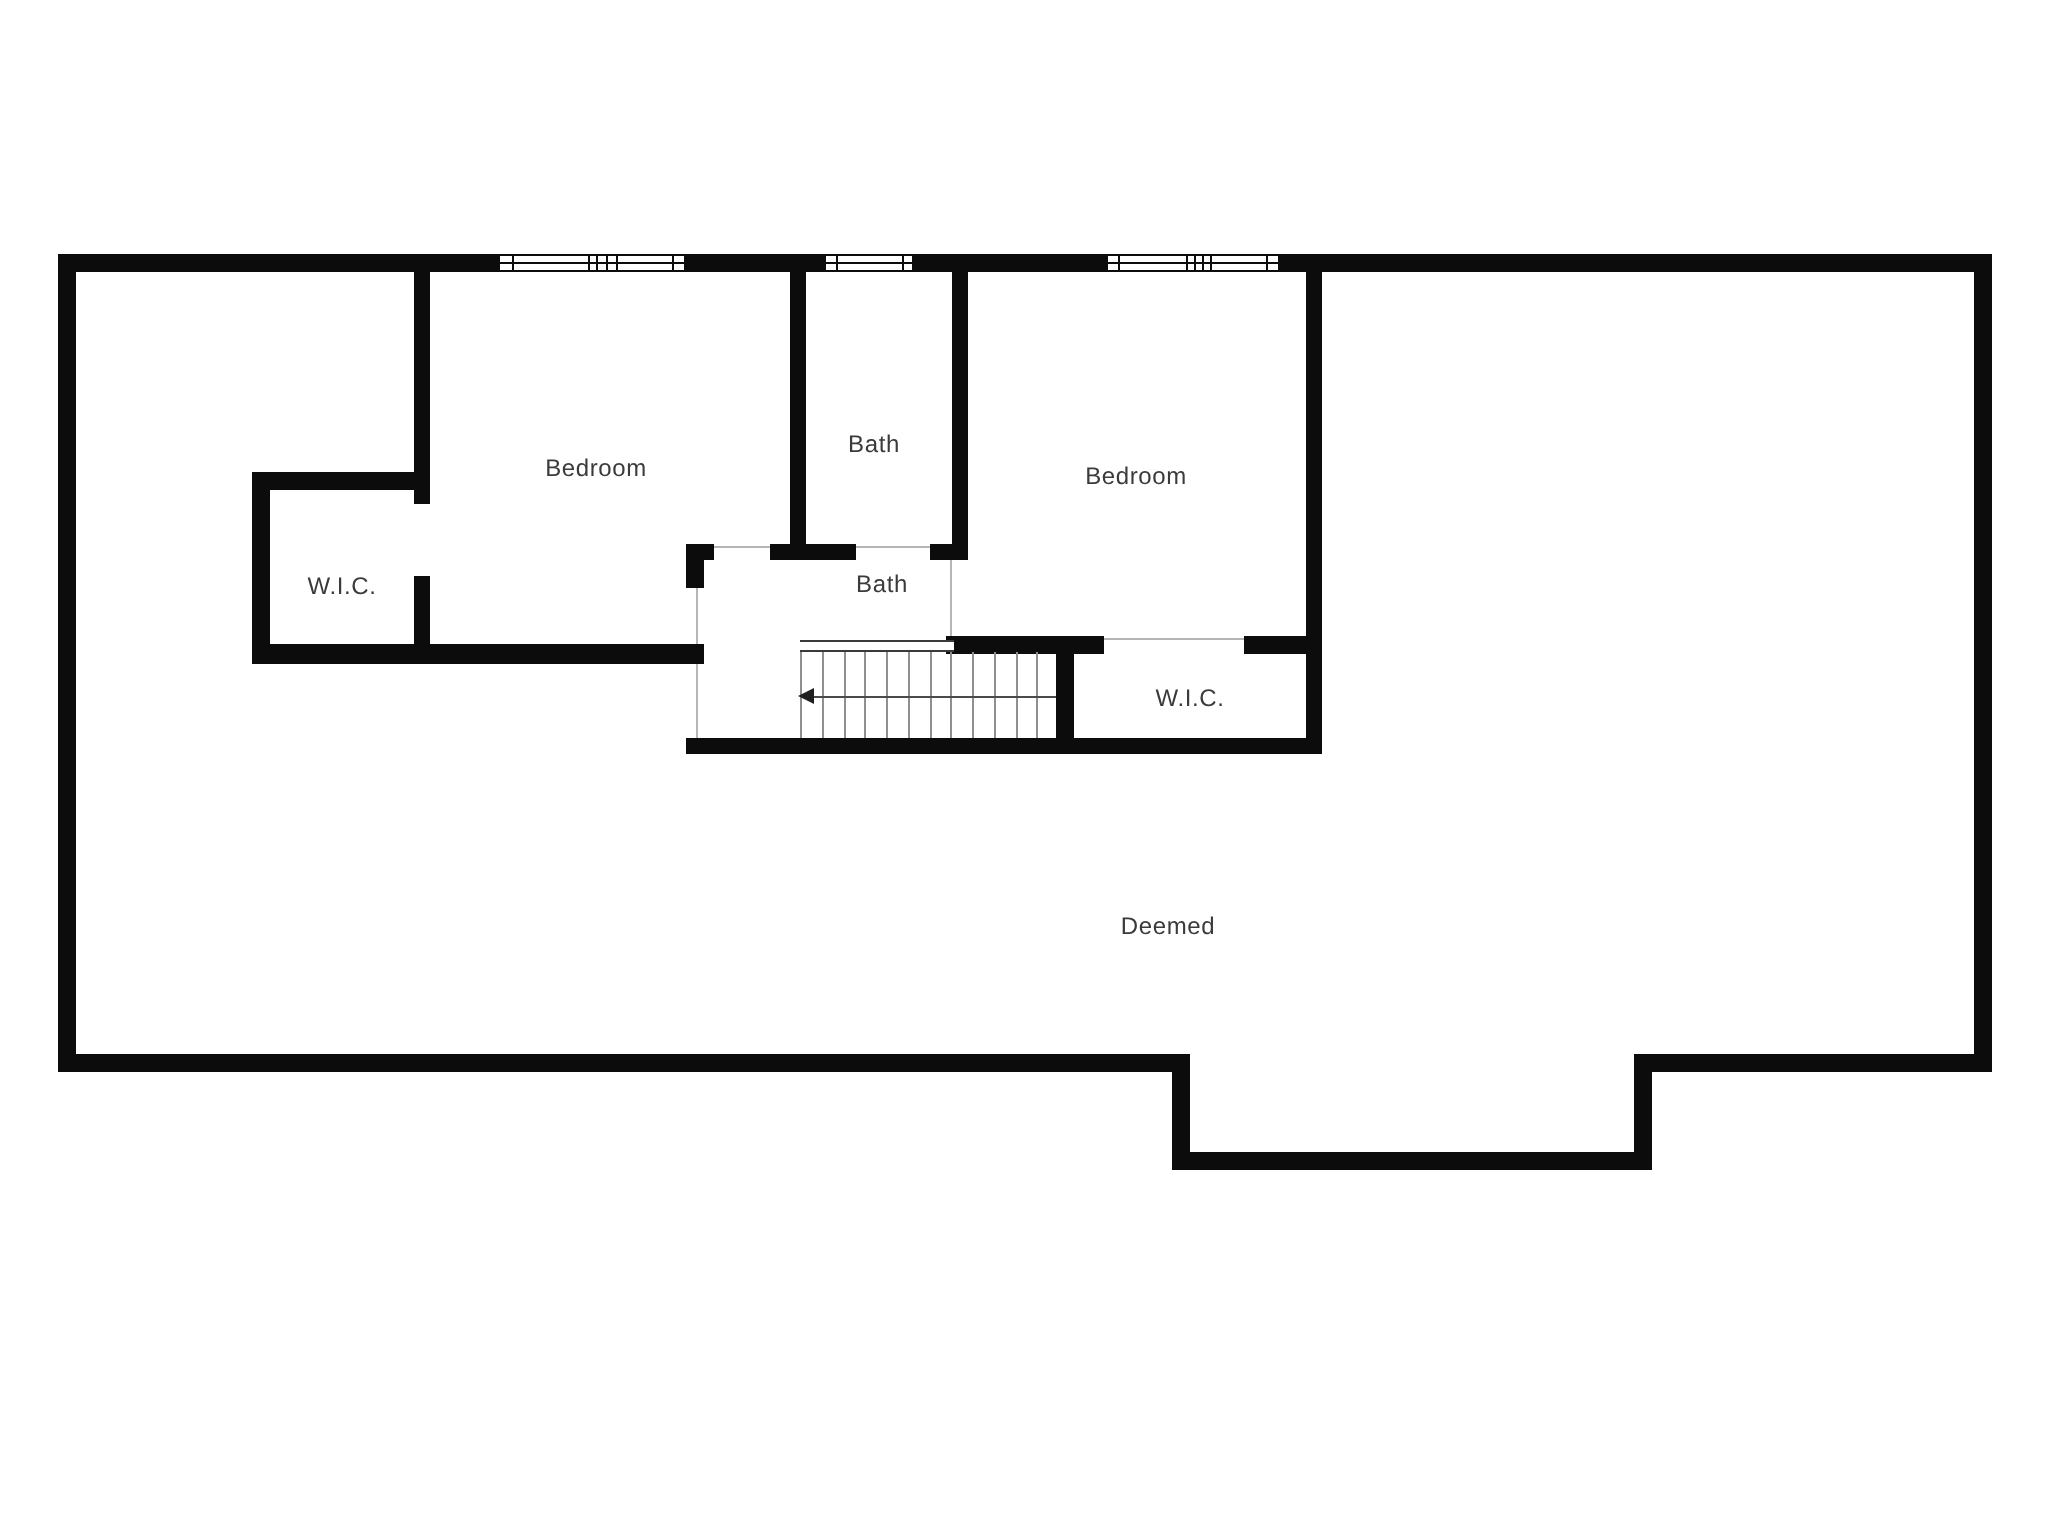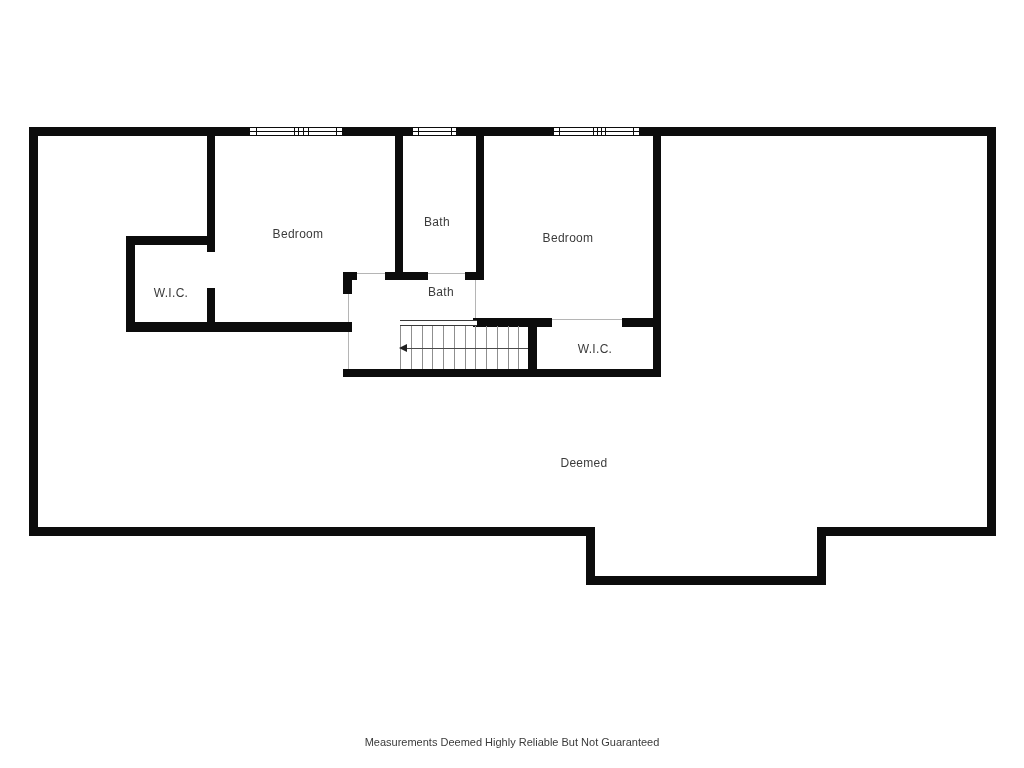--- a/index.html
+++ b/index.html
@@ -117,14 +117,13 @@
   <div class="stair-arrow"></div>
 
   <div class="room-label" style="left:298px;top:234px;">Bedroom</div>
   <div class="room-label" style="left:437px;top:222px;">Bath</div>
   <div class="room-label" style="left:568px;top:238px;">Bedroom</div>
   <div class="room-label" style="left:171px;top:293px;">W.I.C.</div>
   <div class="room-label" style="left:441px;top:292px;">Bath</div>
   <div class="room-label" style="left:595px;top:349px;">W.I.C.</div>
   <div class="room-label" style="left:584px;top:463px;">Deemed</div>
 
-  <div class="disclaimer">Measurements Deemed Highly Reliable But Not Guaranteed</div>
 </div>
 
 </body></html>

